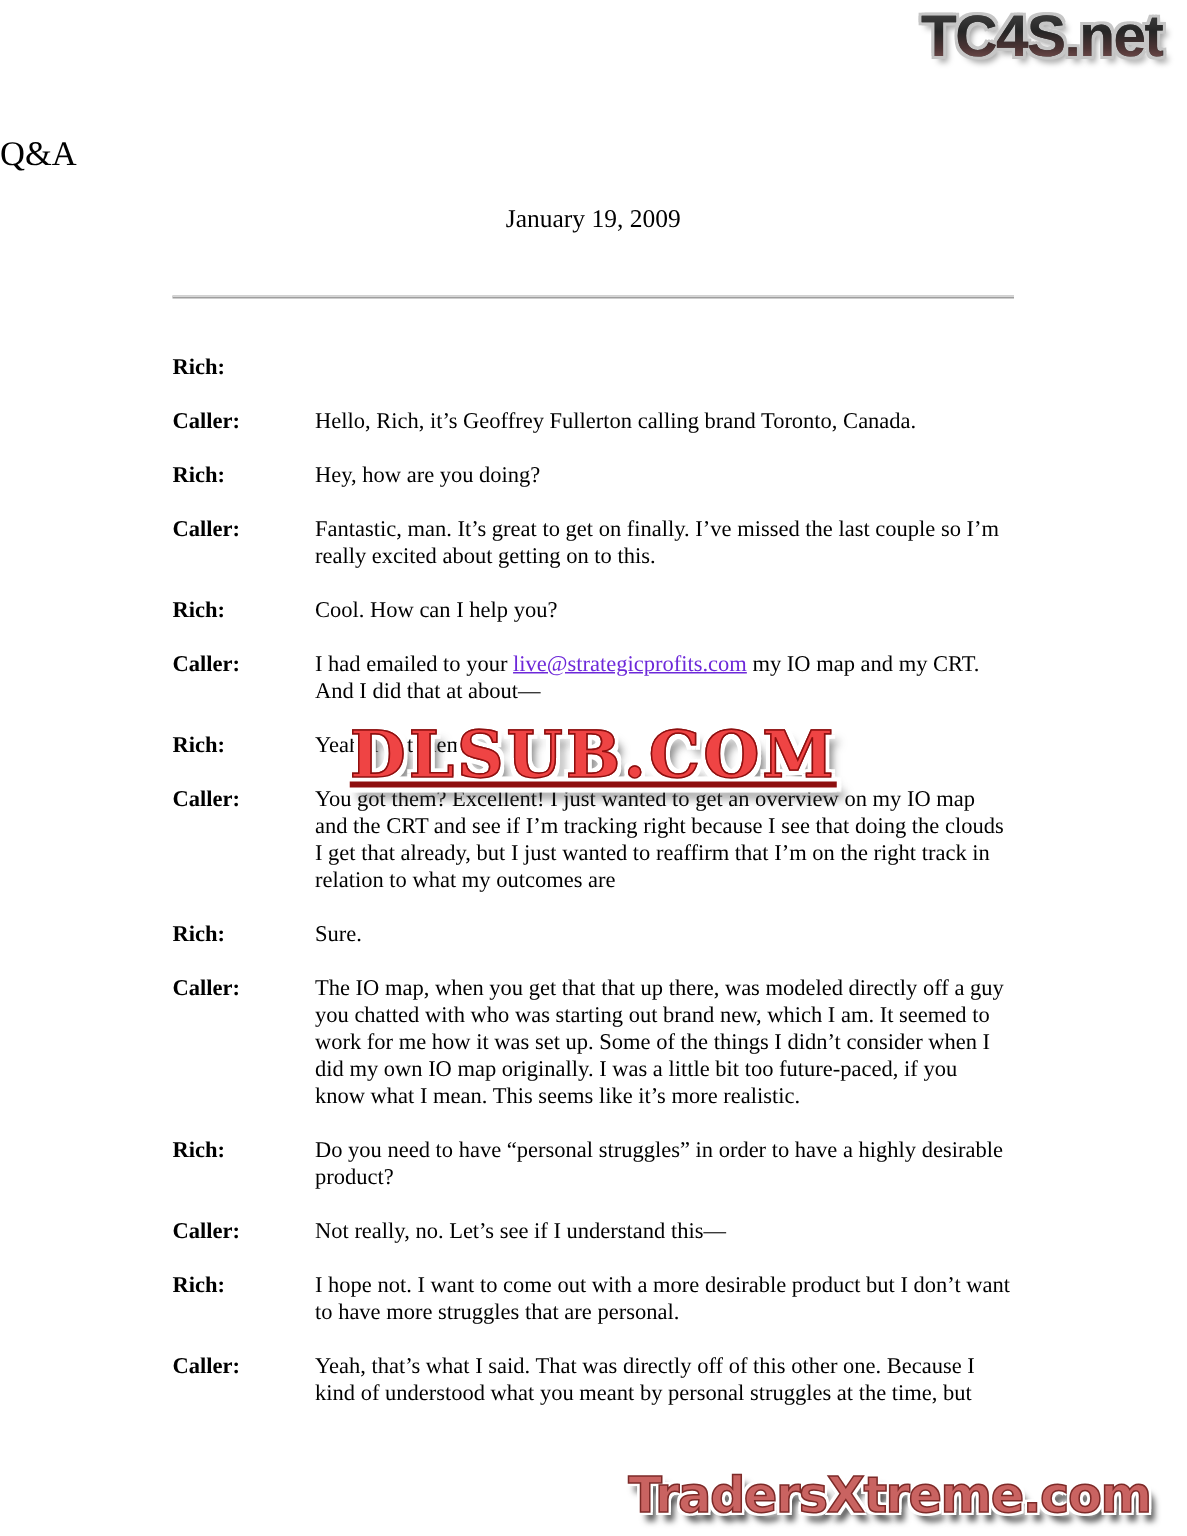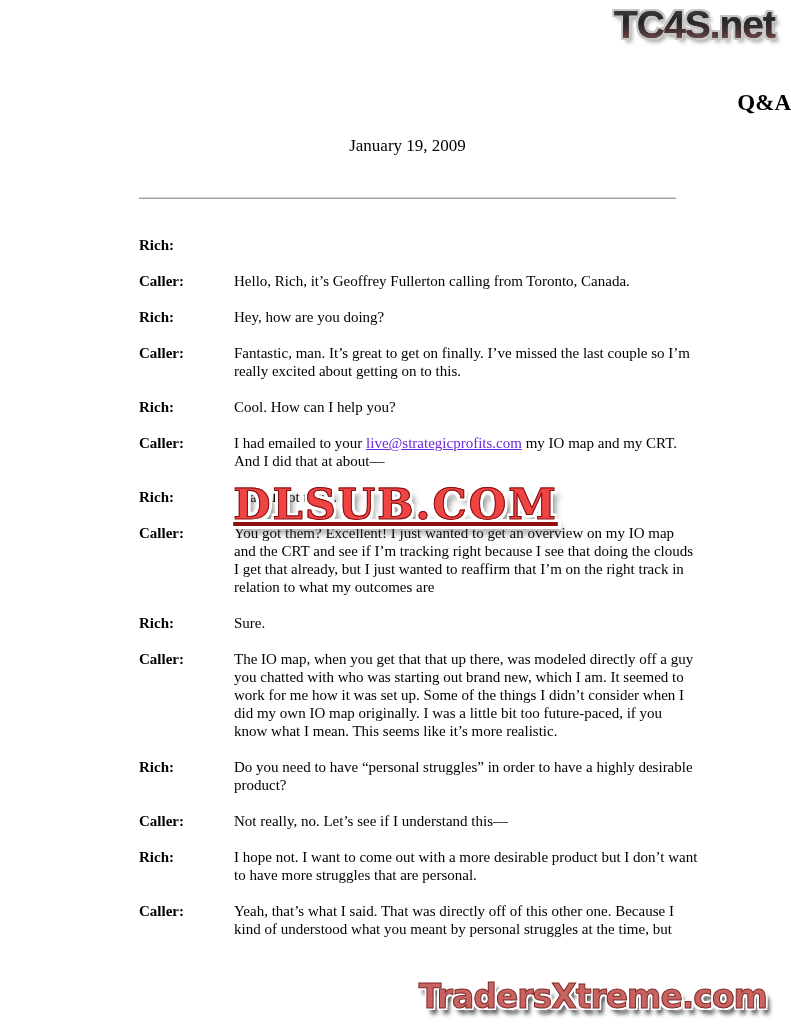--- a/index.html
+++ b/index.html
@@ -4,21 +4,20 @@
 <style>
   * { margin:0; padding:0; box-sizing:border-box; }
   html,body { background:#ffffff; }
   body { width:791px; height:1024px; font-family:"Liberation Serif", serif; color:#000; }
 
   .page {
     position:relative;
     width:791px; height:1024px;
     background:#ffffff;
     overflow:hidden;
-    padding-left:24px;
   }
 
   
   .tc4s {
     position:absolute; top:2px; right:16px;
     font-family:"Liberation Sans", sans-serif;
     font-weight:bold; font-size:39px; letter-spacing:-1px;
     line-height:46px;
   }
   .tc4s::before {
@@ -35,22 +34,22 @@
   .tc4s-fill {
     position:relative;
     background:linear-gradient(180deg,#4a4a4a 0%,#262626 42%,#4c3434 68%,#8f6060 100%);
     -webkit-background-clip:text; background-clip:text;
     color:transparent;
   }
 
   
   .title {
     padding-top:90px;
-    text-align:right;
-    font-size:23px; font-weight:bold; line-height:26px;
+    text-align:left;
+    font-size:23px; font-weight:normal; line-height:26px;
   }
   .doc-date {
     margin-top:20px;
     text-align:center;
     font-size:17px; line-height:20px;
   }
   .rule {
     margin:41px 115px 0 115px;
     height:2px; border:none;
     background:#9e9e9e;
@@ -117,21 +116,21 @@
   <hr class="rule">
 
   <div class="dialogue">
 
     <div class="row">
       <span class="speaker">Rich:</span>
     </div>
 
     <div class="row">
       <span class="speaker">Caller:</span>
-      <span class="text">Hello, Rich, it’s Geoffrey Fullerton calling from Toronto, Canada.</span>
+      <span class="text">Hello, Rich, it’s Geoffrey Fullerton calling brand Toronto, Canada.</span>
     </div>
 
     <div class="row">
       <span class="speaker">Rich:</span>
       <span class="text">Hey, how are you doing?</span>
     </div>
 
     <div class="row">
       <span class="speaker">Caller:</span>
       <span class="text">Fantastic, man. It’s great to get on finally. I’ve missed the last couple so I’m really excited about getting on to this.</span>

